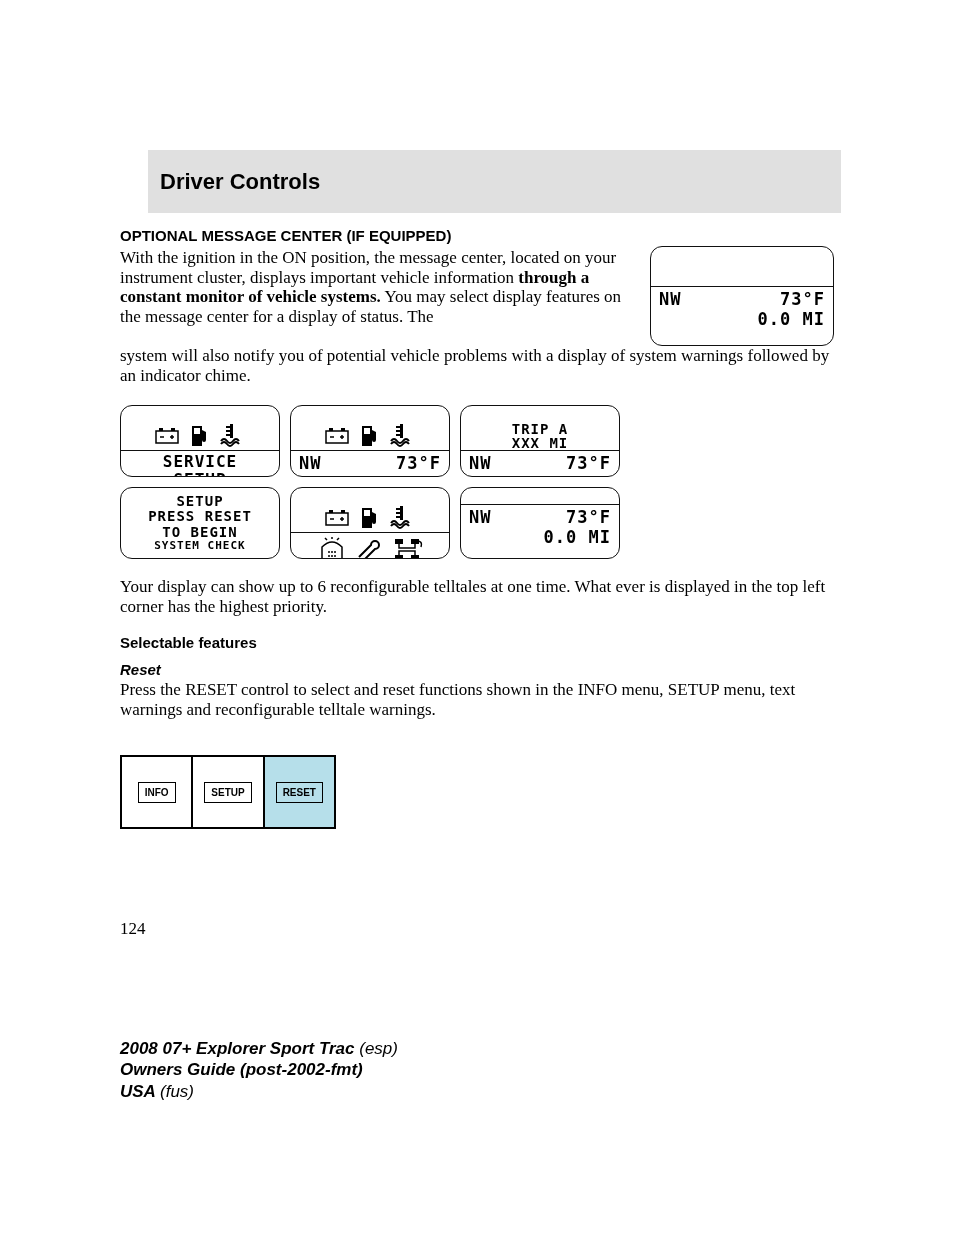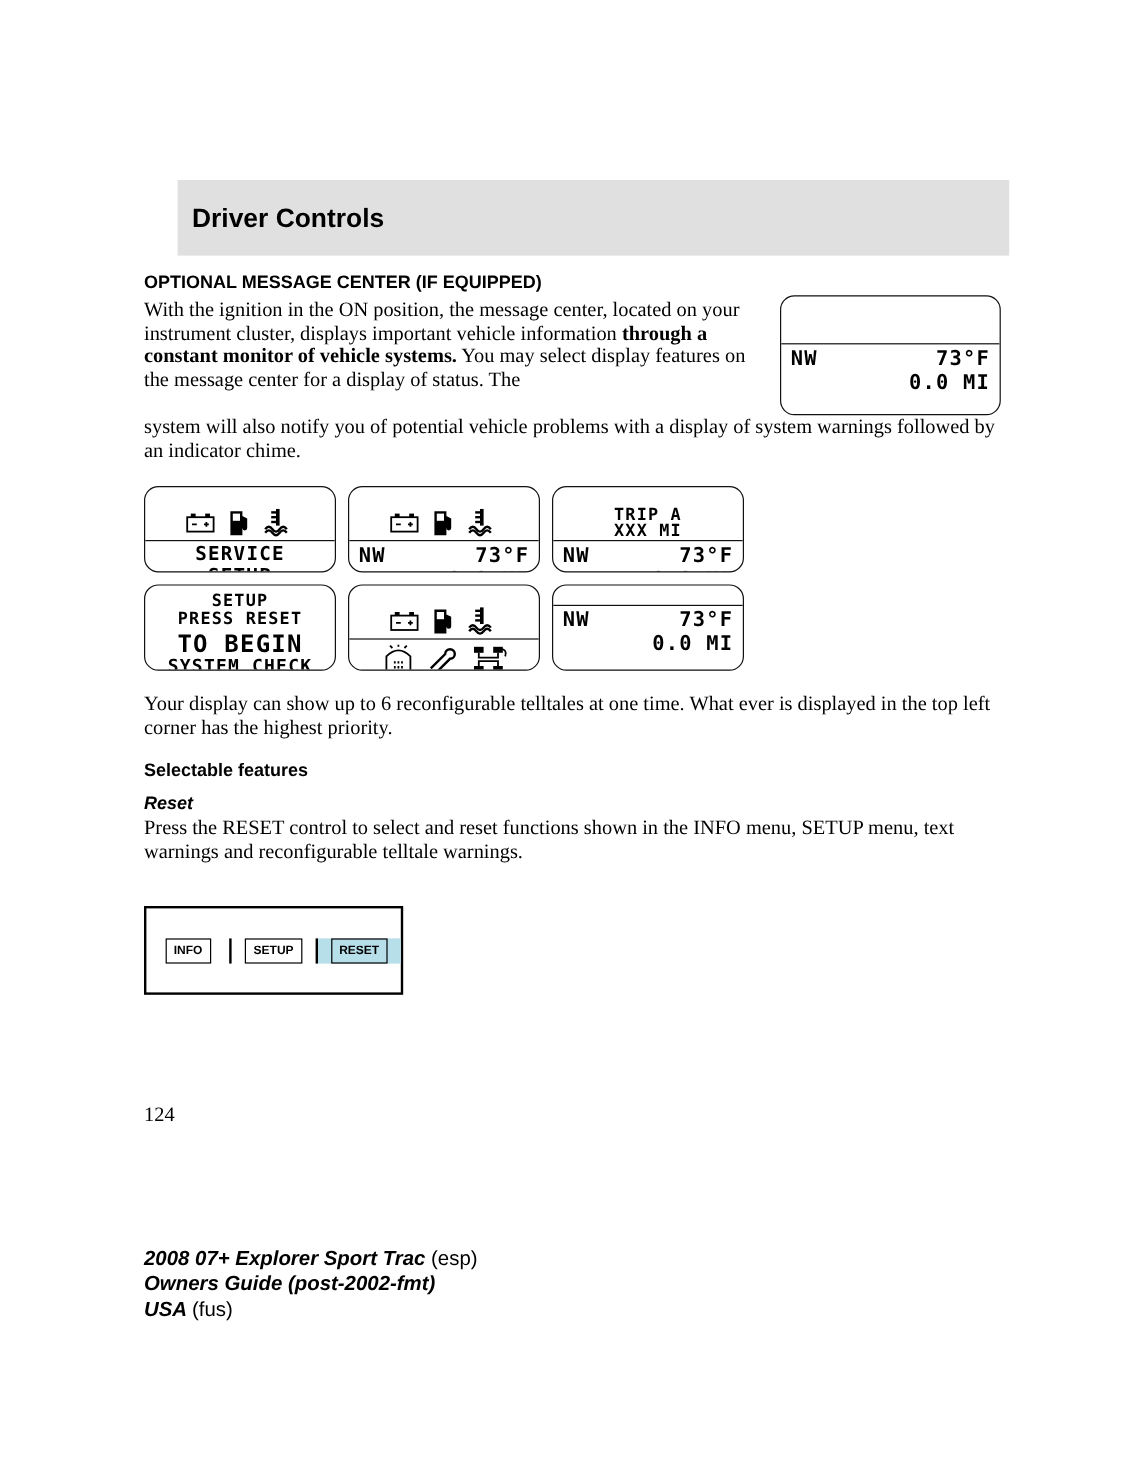--- a/index.html
+++ b/index.html
@@ -121,21 +121,20 @@
   .after-grid {
     margin: 6px 0 0 0;
     line-height: 1.15;
   }
   .controls-panel {
     border: 2px solid #000;
     width: 212px;
     height: 70px;
     display: flex;
     margin-top: 6px;
-    align-items: center;
   }
   .controls-cell {
     flex: 1;
     border-right: 2px solid #000;
     display: flex;
     align-items: center;
     justify-content: center;
   }
   .controls-cell:last-child { border-right: none; }
   .controls-cell.active { background: #b6dfea; }
@@ -160,21 +159,21 @@
   }
   .footer {
     position: absolute;
     left: 120px;
     top: 1038px;
     font-family: Arial, Helvetica, sans-serif;
     font-size: 17px;
     line-height: 1.25;
   }
   .footer .b { font-weight: bold; font-style: italic; }
-  .footer .i { }
+  .footer .i { font-style: italic; }
 </style>
 </head>
 <body>
 
 <div class="page">
   <div class="header-bar">
     <span>Driver Controls</span>
   </div>
 
   <div class="section-title">OPTIONAL MESSAGE CENTER (IF EQUIPPED)</div>
@@ -270,22 +269,22 @@
       <div class="lcd-line">
         <span>NW</span>
         <span>73°F</span>
       </div>
       <div class="lcd-right">0.0 MI</div>
     </div>
 
     <div class="mini-display grid" style="padding-top:6px;">
       <div class="lcd-center" style="font-size:14px;">SETUP</div>
       <div class="lcd-center" style="font-size:14px;">PRESS RESET</div>
-      <div class="lcd-center" style="font-size:20px;">TO BEGIN</div>
-      <div class="lcd-center" style="font-size:15px;">SYSTEM CHECK</div>
+      <div class="lcd-center" style="font-size:14px;">TO BEGIN</div>
+      <div class="lcd-center" style="font-size:11px;">SYSTEM CHECK</div>
     </div>
 
     <div class="mini-display grid">
       <div class="icons-row">
         <svg width="26" height="18">
             <rect x="1" y="4" width="22" height="12" fill="none" stroke="#000" stroke-width="1.5"></rect>
             <rect x="4" y="1" width="4" height="3" fill="#000"></rect>
             <rect x="16" y="1" width="4" height="3" fill="#000"></rect>
             <line x1="5" y1="10" x2="9" y2="10" stroke="#000" stroke-width="1.5"></line>
             <line x1="15" y1="10" x2="19" y2="10" stroke="#000" stroke-width="1.5"></line>

